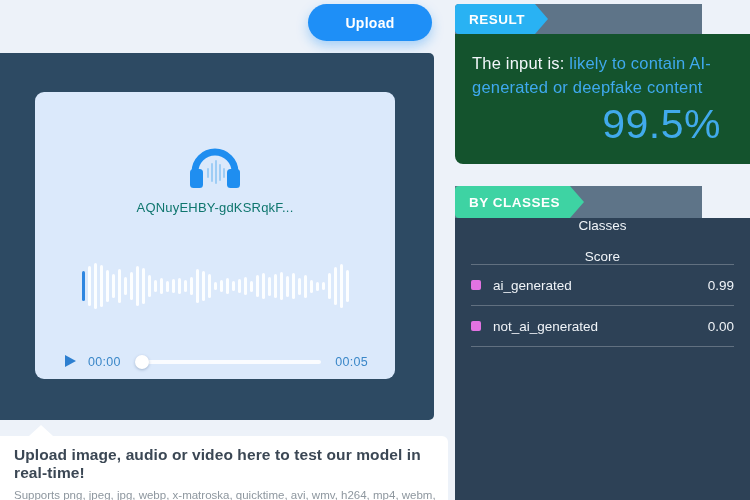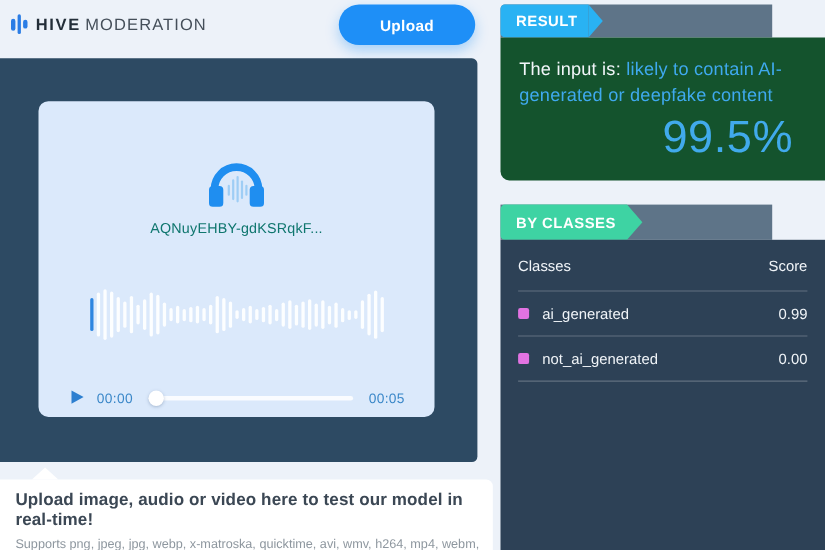--- a/index.html
+++ b/index.html
@@ -77,39 +77,31 @@
   .verdict-line { font-size:16.5px; line-height:1.45; color:#f2f6fa; letter-spacing:.2px; }
   .verdict-line .hl { color:#3fa9ee; }
   .confidence { margin-top:1px; text-align:right; font-size:41px; color:#41aaec;
     letter-spacing:.5px; padding-right:3px; }
 
   .classes-bar { top:186px; height:32px; }
   .classes-panel { position:absolute; left:455px; top:218px; width:295px; height:282px;
     background:#2d4156; padding:0 16px; }
   .cls-table { width:100%; color:#f0f4f8; }
   .cls-head { display:flex; justify-content:space-between; align-items:center;
-    height:47px; font-size:13.5px; border-bottom:1px solid rgba(255,255,255,.25); }
+    height:47px; font-size:13.5px; border-bottom:1px solid rgba(255,255,255,.25);flex-direction:column; }
   .cls-row { display:flex; justify-content:space-between; align-items:center;
     height:41px; font-size:13.5px; border-bottom:1px solid rgba(255,255,255,.25); }
   .cls-label { display:flex; align-items:center; gap:12px; }
   .swatch { width:10px; height:10px; border-radius:2px; background:#e273e2; flex:none; }
 </style>
 </head>
 <body>
 
 <div class="page">
 
-  <div class="brand">
-    <span class="brand-icon">
-        <i></i>
-        <i></i>
-        <i></i>
-      </span>
-    <span class="brand-text"><b>HIVE</b><span>MODERATION</span></span>
-  </div>
   <button class="upload-btn">Upload</button>
 
   <div class="media-panel">
     <div class="audio-card">
 
       <div class="hp-wrap">
         <svg width="56" height="52" viewBox="0 0 56 52" aria-hidden="true">
           <path d="M 8 30 A 20 20 0 0 1 48 30" fill="none" stroke="#1f8ef0" stroke-width="7" stroke-linecap="round"></path>
           <rect x="3" y="27" width="13" height="19" rx="3.5" fill="#1f8ef0"></rect>
           <rect x="40" y="27" width="13" height="19" rx="3.5" fill="#1f8ef0"></rect>

